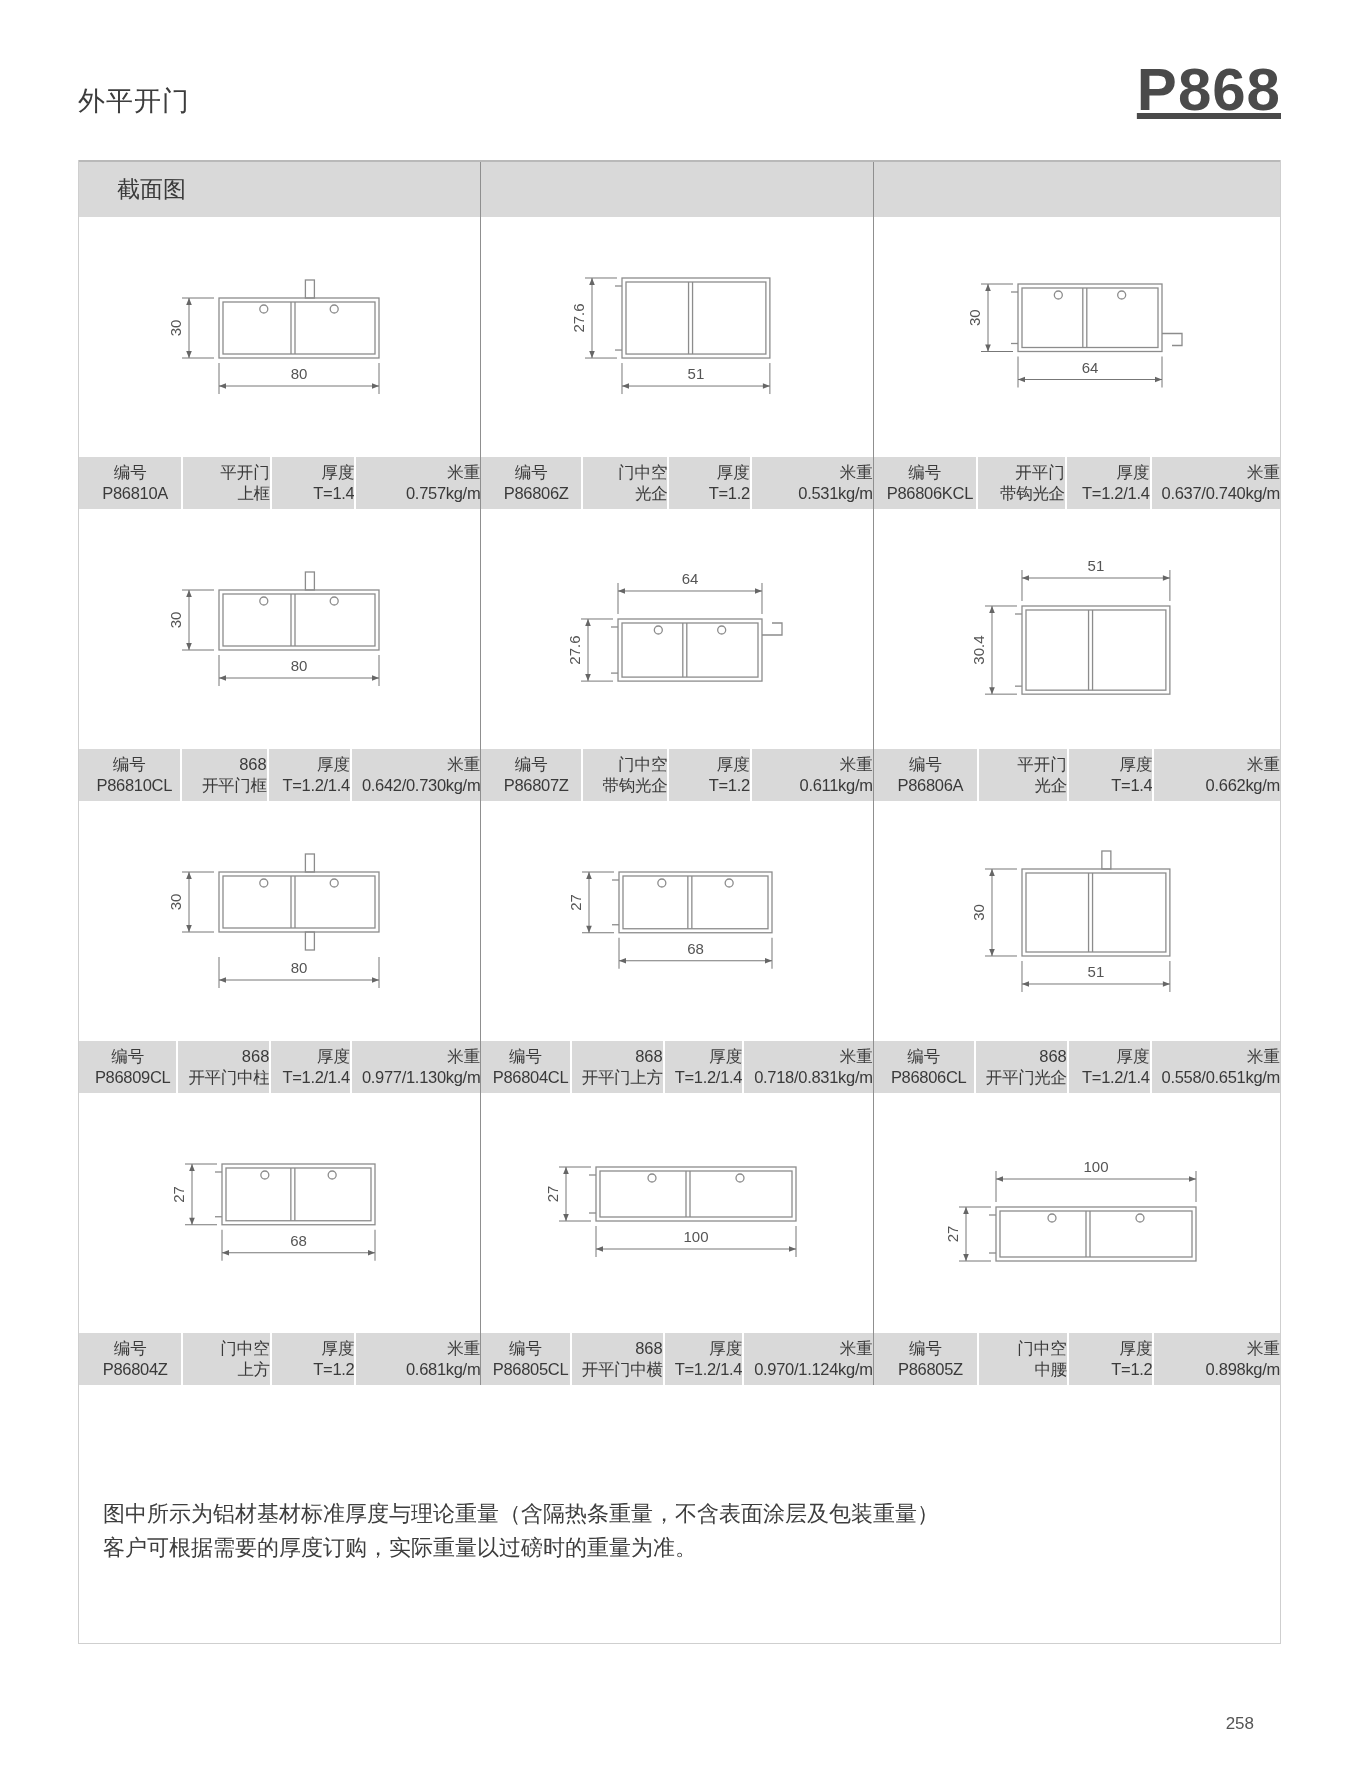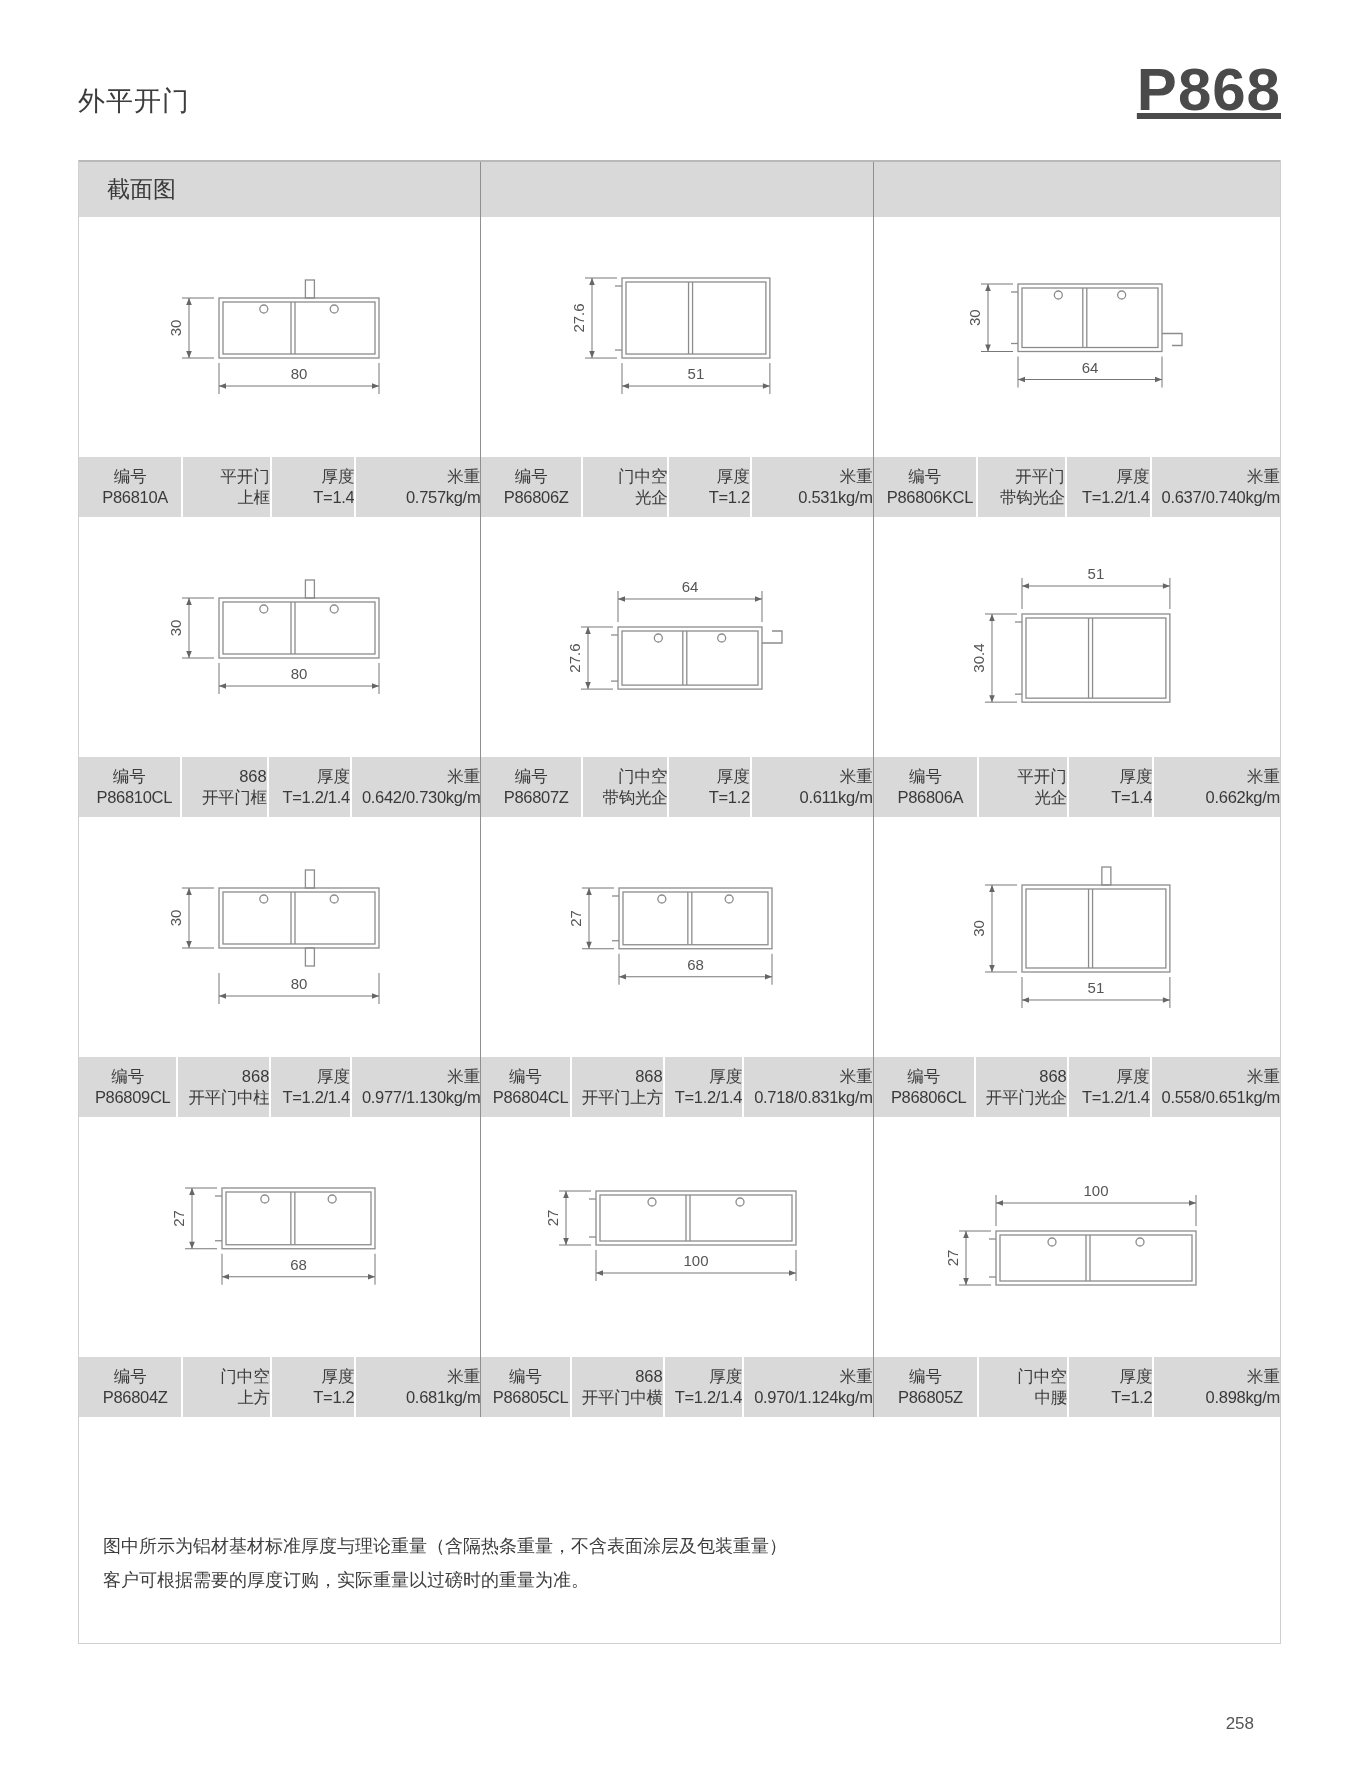--- a/index.html
+++ b/index.html
@@ -3,32 +3,32 @@
 <meta charset="utf-8">
 <style>
   html,body{margin:0;padding:0;width:1358px;height:1770px;background:#ffffff;overflow:hidden;
     font-family:"Liberation Sans","DejaVu Sans",sans-serif;color:#333;}
   .page{position:relative;width:1358px;height:1770px;}
   .page-header{position:absolute;left:78px;top:60px;width:1203px;display:flex;justify-content:space-between;align-items:flex-start;}
   .page-title{font-size:27px;color:#3c3c3c;margin-top:23px;letter-spacing:1px;}
   .product-code{font-size:60px;font-weight:800;color:#4a4a4a;letter-spacing:1px;line-height:1;font-stretch:condensed;text-decoration:underline;}
   .catalog-table{position:absolute;left:78px;top:160px;width:1203px;height:1484px;border:1px solid #cfcfcf;border-top:none;box-sizing:border-box;background:#fff;display:flex;flex-direction:column;}
   .table-header{height:57px;background:#d9d9d9;border-top:2px solid #b9b9b9;display:grid;grid-template-columns:1fr 0.975fr 1.01fr;box-sizing:border-box;flex:0 0 auto;}
-  .th{display:flex;align-items:center;padding-left:28px;font-size:23px;color:#3a3a3a;box-sizing:border-box;}
+  .th{display:flex;align-items:center;padding-left:38px;font-size:23px;color:#3a3a3a;box-sizing:border-box;}
   .table-header .th:nth-child(1),.table-header .th:nth-child(2){border-right:1px solid #8f8f8f;}
   .table-grid{display:grid;grid-template-columns:1fr 0.975fr 1.01fr;flex:0 0 auto;}
   .dia-cell{height:240px;display:flex;align-items:center;justify-content:center;box-sizing:border-box;background:#fff;}
-  .info-cell{height:60px;background:#d9d9d9;display:grid;grid-template-columns:1.04fr 0.9fr 0.86fr 1.28fr;box-sizing:border-box;}
+  .info-cell{height:52px;background:#d9d9d9;display:grid;grid-template-columns:1.04fr 0.9fr 0.86fr 1.28fr;box-sizing:border-box;}
   .c0,.c1{border-right:1px solid #8f8f8f;}
   .sub{display:flex;flex-direction:column;align-items:center;justify-content:center;text-align:center;box-sizing:border-box;}
   .sub + .sub{border-left:2px solid #ffffff;align-items:flex-end;}
   .sub span{display:block;font-size:16.5px;line-height:21px;color:#3a3a3a;white-space:nowrap;}
   .sub .val{letter-spacing:-0.3px;margin-left:10px;}
   .note-area{flex:1 1 auto;padding:112px 30px 0 24px;box-sizing:border-box;}
-  .note-area div{font-size:18px;line-height:34px;color:#3d3d3d;}
+  .note-area div{font-size:22px;line-height:34px;color:#3d3d3d;}
   .page-number{position:absolute;right:104px;top:1714px;font-size:17px;font-weight:normal;color:#555;}
   svg text{font-family:"Liberation Sans","DejaVu Sans",sans-serif;}
 </style>
 </head>
 <body>
 
 <div class="page">
   <div class="page-header">
     <div class="page-title">外平开门</div>
     <div class="product-code">P868</div>

